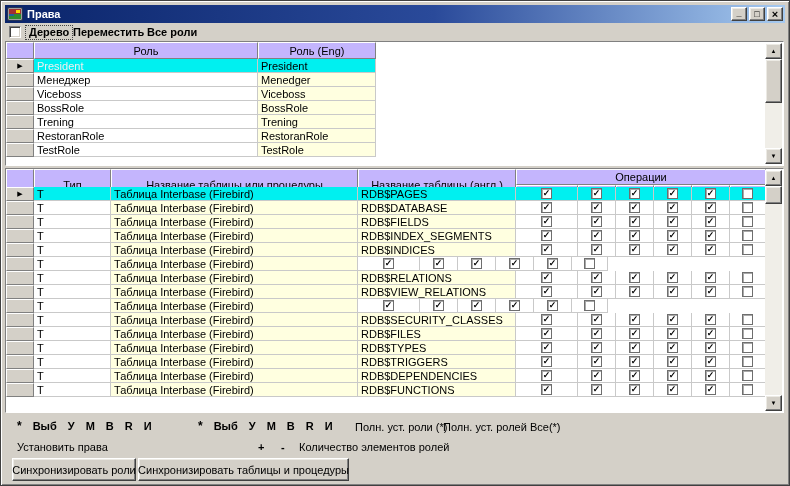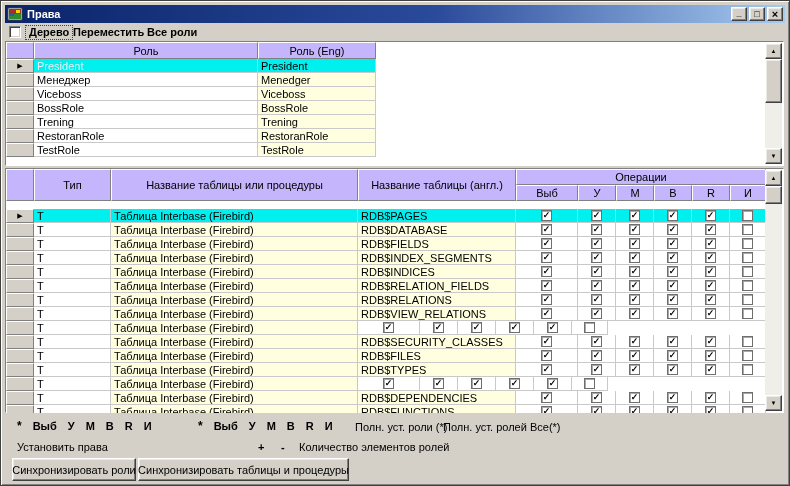--- a/index.html
+++ b/index.html
@@ -40,21 +40,21 @@
     border:1px solid; border-color:#808080 #FFFFFF #FFFFFF #808080; }
   .roles-area { top:40px; height:125px; }
   .tables-area { top:167px; height:245px; }
 
   .hcell { background:#c4b5fd; border:1px solid; border-color:#FFFFFF #808080 #808080 #FFFFFF;
     display:flex; align-items:center; justify-content:center; flex-shrink:0;
     white-space:nowrap; overflow:hidden; }
   .roles-header { display:flex; height:17px; }
   .roles-header .hcell { height:17px; }
 
-  .tables-header { display:flex; height:40px; }
+  .tables-header { display:flex; height:18px; }
   .h32 { height:32px; }
   .ops-block { width:250px; display:flex; flex-direction:column; flex-shrink:0; }
   .ops-group-header { height:16px; }
   .ops-subheader { display:flex; height:16px; }
   .ops-subheader .hcell { height:16px; }
 
   .w-ind { width:28px; } .w-role { width:224px; } .w-roleeng { width:118px; }
   .w-type { width:77px; } .w-name { width:247px; } .w-eng { width:158px; }
   .w-vyb { width:62px; } .w-op { width:38px; } .w-opl { width:36px; }
 
@@ -324,21 +324,20 @@
             <span class="cb">✓</span>
           </div>
           <div class="cell cbcell w-opl white">
             <span class="cb"></span>
           </div>
         </div>
         <div class="grow">
           <div class="cell ind"></div>
           <div class="cell c-type white">T</div>
           <div class="cell c-name cream">Таблица Interbase (Firebird)</div>
-          <div class="cell c-eng cream">RDB$RELATION_FIELDS</div>
           <div class="cell cbcell w-vyb white">
             <span class="cb">✓</span>
           </div>
           <div class="cell cbcell w-op white">
             <span class="cb">✓</span>
           </div>
           <div class="cell cbcell w-op white">
             <span class="cb">✓</span>
           </div>
           <div class="cell cbcell w-op white">
@@ -491,20 +490,21 @@
             <span class="cb">✓</span>
           </div>
           <div class="cell cbcell w-opl white">
             <span class="cb"></span>
           </div>
         </div>
         <div class="grow">
           <div class="cell ind"></div>
           <div class="cell c-type white">T</div>
           <div class="cell c-name cream">Таблица Interbase (Firebird)</div>
+          <div class="cell c-eng cream">RDB$TRIGGERS</div>
           <div class="cell cbcell w-vyb white">
             <span class="cb">✓</span>
           </div>
           <div class="cell cbcell w-op white">
             <span class="cb">✓</span>
           </div>
           <div class="cell cbcell w-op white">
             <span class="cb">✓</span>
           </div>
           <div class="cell cbcell w-op white">

